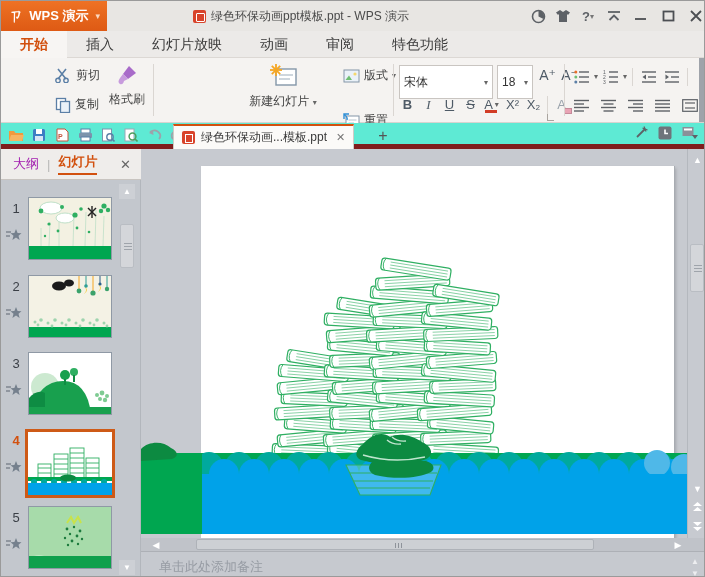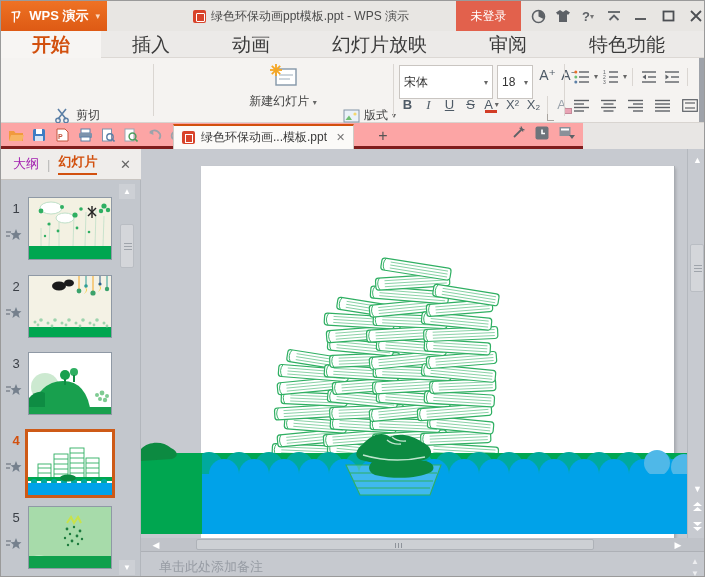--- a/index.html
+++ b/index.html
@@ -18,44 +18,44 @@
   .doc-title .dicon:before{content:"";position:absolute;left:3px;top:3px;width:7px;height:7px;border:1.5px solid #fff;border-radius:1px;}
   .login-btn{position:absolute;left:455px;top:0;width:65px;height:30px;background:#E2614C;color:#fff;font-size:12px;
     display:flex;align-items:center;justify-content:center;cursor:pointer;}
   .tb-ico{position:absolute;top:5px;width:22px;height:20px;display:flex;align-items:center;justify-content:center;color:#5d6166;cursor:pointer;}
   .tb-ico svg{display:block;}
   .help-q{font-size:13px;color:#5d6166;font-weight:bold;}
   .help-q .caret{font-size:8px;vertical-align:2px;color:#777;}
 
   
   .menubar{position:absolute;left:0;top:30px;width:705px;height:27px;background:#ECEAE8;border-bottom:1px solid #DCD8D4;display:flex;}
-  .mtab{height:27px;line-height:27px;padding:0 31px;font-size:19px;color:#3b3b3b;cursor:pointer;}
+  .mtab{height:27px;line-height:27px;padding:0 19px;font-size:14px;color:#3b3b3b;cursor:pointer;}
   .mtab.active{background:#F7F5F3;color:#D2500E;font-weight:bold;}
 
   
   .ribbon{position:absolute;left:0;top:57px;width:705px;height:65px;background:#F5F3F1;border-bottom:1px solid #D8D4D0;font-size:12px;color:#444;}
   .rsep{position:absolute;top:6px;width:1px;height:52px;background:#DAD6D2;}
   .vbtn{position:absolute;display:flex;flex-direction:column;align-items:center;cursor:pointer;}
   .vbtn .lbl{margin-top:3px;white-space:nowrap;}
-  .hbtn{display:flex;align-items:center;gap:4px;cursor:pointer;white-space:nowrap;margin-top:40px;}
+  .hbtn{display:flex;align-items:center;gap:4px;cursor:pointer;white-space:nowrap;}
   .caret-s{font-size:8px;color:#666;}
   .combo{position:absolute;height:21px;background:#fff;border:1px solid #C9C5C1;display:flex;align-items:center;
     padding:16px 4px;font-size:12px;color:#333;cursor:pointer;}
   .combo .caret-s{margin-left:auto;}
   .fmtbtn{width:21px;height:21px;display:flex;align-items:center;justify-content:center;font-size:13px;color:#4e5a66;cursor:pointer;}
   .fmtbtn.b{font-weight:bold;}
   .fmtbtn.i{font-style:italic;font-family:"Liberation Serif","DejaVu Serif",serif;}
   .fmtbtn.u{text-decoration:underline;}
   .fmtbtn.s{text-decoration:line-through;}
   .fclr{position:relative;}
   .fclr:after{content:"";position:absolute;left:4px;bottom:2px;width:12px;height:3px;background:#D23C26;}
   .lineico{display:block;}
 
   
-  .tabbar{position:absolute;left:0;top:122px;width:582px;height:26px;background:#fca5a5;border-bottom:3px solid #7f1d1d;}
+  .tabbar{position:absolute;left:0;top:122px;width:705px;height:26px;background:#5eead4;border-bottom:5px solid #7f1d1d;}
   .qat{position:absolute;left:5px;top:2px;display:flex;align-items:center;gap:3px;}
   .qat .qico{width:20px;height:20px;display:flex;align-items:center;justify-content:center;cursor:pointer;}
   .doctab{position:absolute;left:172px;top:1px;height:25px;background:#FBFAF8;border:1px solid #CFCBC6;border-bottom:none;
     border-top:2px solid #D2500E;display:flex;align-items:center;padding:0 8px;font-size:12px;color:#3a3a3a;cursor:pointer;}
   .doctab .picon{width:13px;height:13px;background:#D8432A;border-radius:2px;margin-right:6px;position:relative;}
   .doctab .picon:before{content:"";position:absolute;left:3px;top:3px;width:6px;height:7px;border:1.5px solid #fff;}
   .doctab .closex{margin-left:9px;color:#777;font-size:11px;cursor:pointer;}
   .newtab{position:absolute;left:372px;top:3px;width:20px;height:20px;font-size:16px;color:#555;display:flex;align-items:center;justify-content:center;cursor:pointer;}
   .tright{position:absolute;right:8px;top:3px;display:flex;gap:10px;align-items:center;}
 
@@ -108,21 +108,20 @@
   <div class="titlebar">
     <div class="wps-logo">
       <span class="mark">ㄗ</span>
       <span>WPS 演示</span>
       <span class="caret">▾</span>
     </div>
     <div class="doc-title">
       <span class="dicon"></span>
       <span>绿色环保动画ppt模板.ppt - WPS 演示</span>
     </div>
-    <div class="login-btn">未登录</div>
     <div class="tb-ico" style="left:526px">
       <svg width="15" height="15" viewBox="0 0 15 15">
           <circle cx="7.5" cy="7.5" r="6" fill="none" stroke="#5d6166" stroke-width="1.6"></circle>
           <path d="M7.5 7.5 L7.5 1.5 A6 6 0 0 1 12.5 10 Z" fill="#5d6166"></path>
         </svg>
     </div>
     <div class="tb-ico" style="left:551px">
       <svg width="16" height="14" viewBox="0 0 16 14">
           <path d="M5 1 L8 3 L11 1 L15 3.5 L13 6 L12 5 L12 13 L4 13 L4 5 L3 6 L1 3.5 Z" fill="#5d6166"></path>
         </svg>
@@ -149,42 +148,49 @@
     <div class="tb-ico" style="left:684px">
       <svg width="12" height="12" viewBox="0 0 12 12">
           <path d="M1 1 L11 11 M11 1 L1 11" stroke="#4c4f53" stroke-width="1.8"></path>
         </svg>
     </div>
   </div>
 
   <div class="menubar">
     <div class="mtab active">开始</div>
     <div class="mtab">插入</div>
+    <div class="mtab">幻灯片放映</div>
     <div class="mtab">动画</div>
-    <div class="mtab">幻灯片放映</div>
     <div class="mtab">审阅</div>
     <div class="mtab">特色功能</div>
   </div>
 
   <div class="ribbon">
 
     <div class="hbtn" style="position:absolute;left:54px;top:9px">
       <svg width="17" height="15" viewBox="0 0 17 15">
         <path d="M3 1 L11 11 M11 1 L3 11" stroke="#5B7FA6" stroke-width="1.6" fill="none"></path>
         <circle cx="3" cy="12.5" r="2.2" fill="none" stroke="#5B7FA6" stroke-width="1.4"></circle>
         <circle cx="11" cy="12.5" r="2.2" fill="none" stroke="#5B7FA6" stroke-width="1.4"></circle>
       </svg>
       <span>剪切</span>
     </div>
     <div class="hbtn" style="position:absolute;left:54px;top:38px">
       <svg width="16" height="16" viewBox="0 0 16 16">
         <rect x="1.5" y="1.5" width="9" height="11" fill="#fff" stroke="#5B7FA6" stroke-width="1.3"></rect>
         <rect x="5.5" y="4.5" width="9" height="11" fill="#EAF1F8" stroke="#5B7FA6" stroke-width="1.3"></rect>
       </svg>
       <span>复制</span>
+    </div>
+    <div class="vbtn" style="left:104px;top:6px;width:44px">
+      <svg width="24" height="24" viewBox="0 0 24 24">
+        <path d="M14 2 L21 9 L13 15 L8 10 Z" fill="#A86BC9"></path>
+        <path d="M8 10 L5 14 Q2 18 5 20 Q8 21 9 17 L13 15 Z" fill="#C79BDD"></path>
+      </svg>
+      <span class="lbl">格式刷</span>
     </div>
 
     <div class="rsep" style="left:152px"></div>
 
     <div class="vbtn" style="left:240px;top:5px;width:84px">
       <svg width="30" height="27" viewBox="0 0 30 27">
         <rect x="8" y="6" width="20" height="16" fill="#fff" stroke="#8496A8" stroke-width="1.4"></rect>
         <line x1="11" y1="12" x2="25" y2="12" stroke="#B9C4CF" stroke-width="1.4"></line>
         <line x1="11" y1="16" x2="22" y2="16" stroke="#B9C4CF" stroke-width="1.4"></line>
         <g stroke="#F5A623" stroke-width="1.8">

